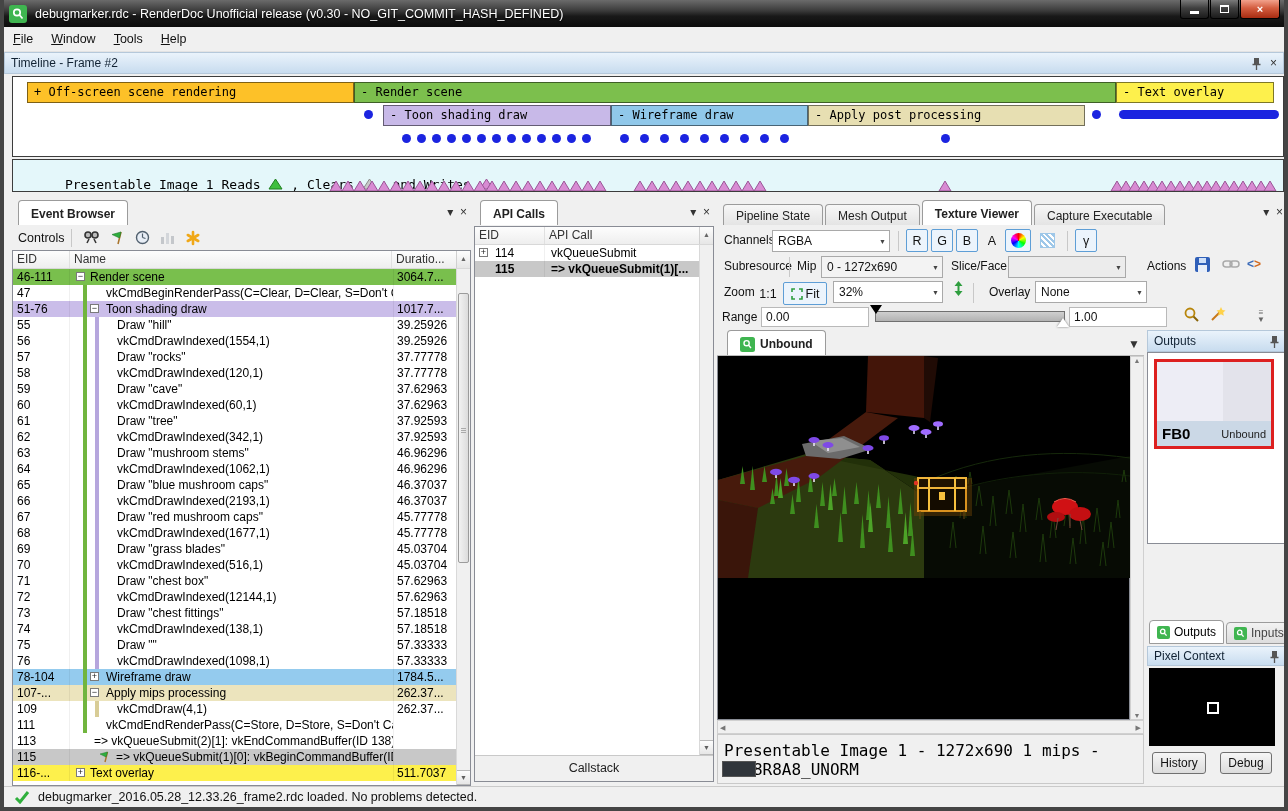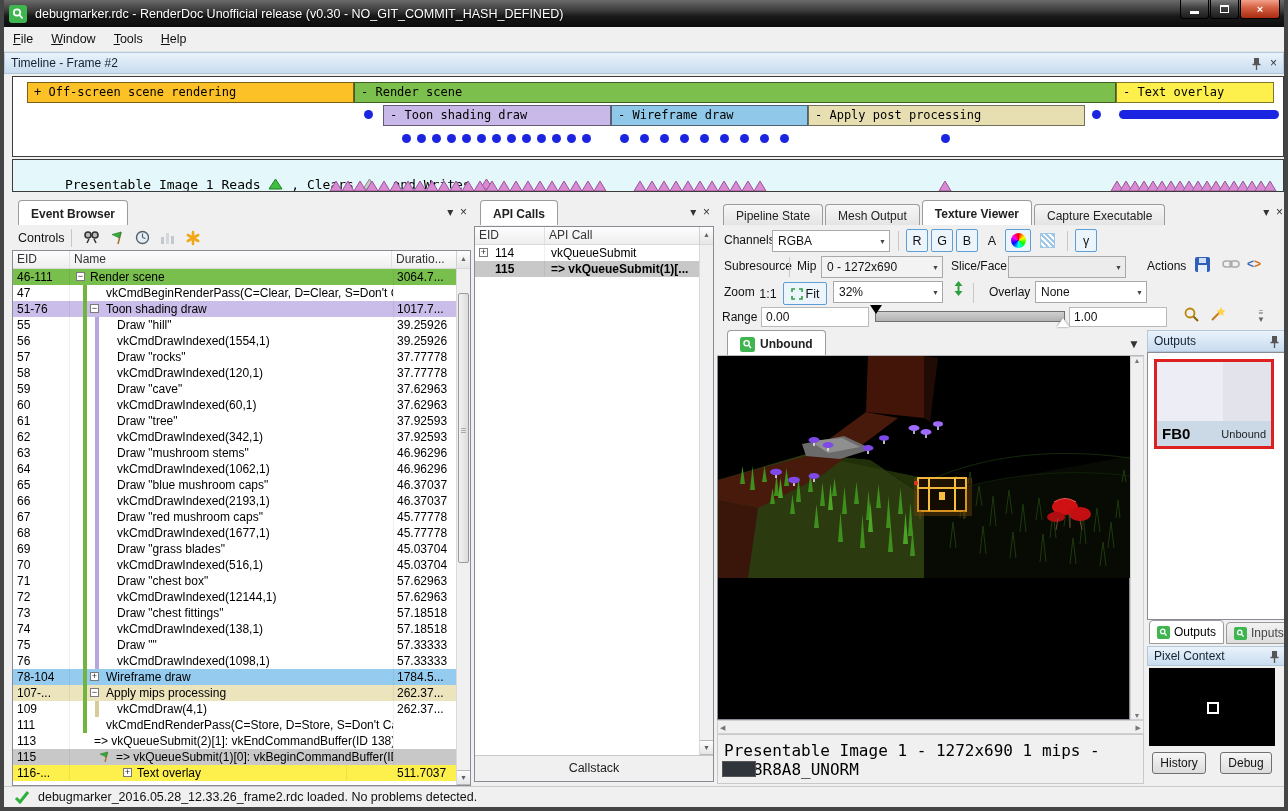--- a/index.html
+++ b/index.html
@@ -67,21 +67,21 @@
   .panelbox { position:absolute; background:#fff; border:1px solid #898c95; overflow:hidden; }
   .eb-box { left:8px; top:250px; width:459px; height:536px; }
   .grid-header { display:flex; height:18px; background:linear-gradient(#fdfdfd,#eee);
     border-bottom:1px solid #d8d8d8; font-size:12px; color:#333; }
   .gh-cell { padding:1px 4px; border-right:1px solid #e0e0e0; }
   .eb-row { display:flex; height:16px; font-size:12px; color:#000; }
   .eb-row .c-eid { width:57px; flex:0 0 57px; padding:1px 0 0 4px; border-right:1px solid rgba(0,0,0,.06); overflow:hidden; white-space:nowrap;}
   .eb-row .c-name { flex:1; position:relative; overflow:hidden; border-right:1px solid rgba(0,0,0,.06);}
   .eb-row .c-dur { width:64px; flex:0 0 64px; padding:1px 0 0 3px; overflow:hidden; white-space:nowrap;}
   .bg-green { background:#79bf4d; } .bg-lav { background:#cabde9; } .bg-blue { background:#94cbee; }
-  .bg-tan { background:#ece4bd; } .bg-yellow { background:#fdf04c;gap:47px; } .bg-sel { background:#c8c8c8; }
+  .bg-tan { background:#ece4bd; } .bg-yellow { background:#fdf04c; } .bg-sel { background:#c8c8c8; }
   .guide { position:absolute; top:0; bottom:0; width:4px; }
   .g-green { background:#71b53e; } .g-lav { background:#b6a6dd; } .g-tan { background:#d8cc96; }
   .expbox { position:absolute; top:3px; width:9px; height:9px; border:1px solid #7a7a7a; background:#fff;
     font-size:9px; line-height:7px; text-align:center; color:#222; }
   .rowtext { position:absolute; top:1px; white-space:nowrap; }
   .flagicon { position:absolute; top:1px; }
 
   
   .sb-v { position:absolute; top:0; bottom:0; right:0; width:14px; background:#f0f0f0; border-left:1px solid #d9d9d9; }
   .sb-btn { position:absolute; left:0; width:14px; height:15px; background:linear-gradient(#fdfdfd,#e6e6e6);
@@ -124,21 +124,21 @@
   .tv-viewtabs { position:absolute; left:0; top:0; right:0; height:26px; border-bottom:1px solid #bbb; display:flex; align-items:flex-end;}
   .viewport { position:absolute; left:0; top:26px; width:413px; height:364px; background:#000; border:1px solid #898c95; border-top:none;}
   .vp-sbv { position:absolute; right:0; top:26px; width:14px; height:364px; background:#f0f0f0; border:1px solid #d0d0d0;}
   .vp-sbh { position:absolute; left:0; top:390px; width:427px; height:14px; background:#f0f0f0; border:1px solid #d0d0d0;}
   .tv-info { position:absolute; left:0; top:404px; width:427px; height:50px; background:#f0f0f0; border:1px solid #c9c9c9;}
   .swatch { position:absolute; left:4px; top:26px; width:34px; height:16px; background:#30353b; border:1px solid #555; }
 
   
   .right-dock { position:absolute; left:1143px; top:330px; width:140px; height:454px; }
   .rd-header { position:relative; height:22px; }
-  .outputs-box { position:absolute; left:0; top:22px; width:140px; height:268px; background:#fff; border:1px solid #898c95;}
+  .outputs-box { position:absolute; left:0; top:22px; width:140px; height:192px; background:#fff; border:1px solid #898c95;}
   .thumb { position:absolute; left:6px; top:6px; width:120px; height:90px; border:3px solid #dd2020; background:#ededf5;}
   .thumb .half { position:absolute; right:0; top:0; width:42%; height:100%; background:#e3e3eb; }
   .thumb .strip { position:absolute; left:0; right:0; bottom:0; height:25px; background:#cbd8e6; display:flex; align-items:center;}
   .thumb .fb { font-size:15px; font-weight:bold; margin-left:5px; color:#000;}
   .thumb .sub { font-size:11px; margin-left:auto; margin-right:5px; color:#222;}
   .minitabs { position:absolute; left:0; top:290px; width:140px; height:24px; display:flex; align-items:flex-end;}
   .minitab { height:22px; padding:0 7px; font-size:12px; display:flex; align-items:center; gap:4px;
     border:1px solid #9b9b9b; border-radius:4px 4px 0 0; background:linear-gradient(#f2f2f2,#ddd); color:#444; margin-right:2px;}
   .minitab.active { background:#fff; color:#000; height:24px; }
   .pc-header { position:absolute; left:0; top:316px; width:140px; height:20px; }

